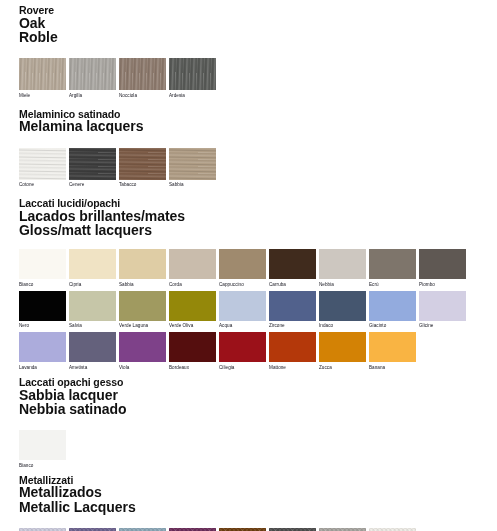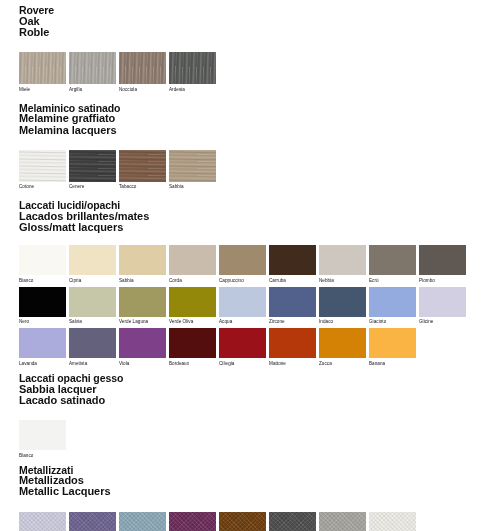--- a/index.html
+++ b/index.html
@@ -30,21 +30,21 @@
     margin-bottom: 4px;
   }
   .sec-title {
     font-size: 10.5px;
     font-weight: bold;
     letter-spacing: -0.1px;
     display: block;
     color: #111111;
   }
   .sec-sub {
-    font-size: 11px;
+    font-size: 14px;
     font-weight: bold;
     display: block;
     color: #111111;
     letter-spacing: -0.05px;
   }
   .swatch-row {
     display: flex;
     flex-wrap: nowrap;
     gap: 0px;
   }
@@ -159,21 +159,20 @@
         <span class="chip-label">Ardesia</span>
       </div>
     </div>
   </div>
 
   <div class="gap-a"></div>
 
   <div class="section">
     <div class="sec-head">
       <span class="sec-title">Melaminico satinado</span>
-      <span class="sec-sub">Melamine graffiato</span>
       <span class="sec-sub">Melamina lacquers</span>
     </div>
     <div class="gap-a"></div>
     <div class="swatch-row">
       <div class="swatch">
         <span class="chip wood grain vert" style="background-color: rgb(240, 239, 235);"></span>
         <span class="chip-label">Cotone</span>
       </div>
       <div class="swatch">
         <span class="chip wood grain vert" style="background-color: rgb(63, 63, 63);"></span>
@@ -317,21 +316,21 @@
       </div>
     </div>
   </div>
 
   <div class="gap-c"></div>
 
   <div class="section">
     <div class="sec-head">
       <span class="sec-title">Laccati opachi gesso</span>
       <span class="sec-sub">Sabbia lacquer</span>
-      <span class="sec-sub">Lacado satinado</span>
+      <span class="sec-sub">Nebbia satinado</span>
     </div>
     <div class="gap-a"></div>
     <div class="swatch-row">
       <div class="swatch">
         <span class="chip" style="background-color: rgb(243, 243, 241);"></span>
         <span class="chip-label">Bianco</span>
       </div>
     </div>
   </div>
 

